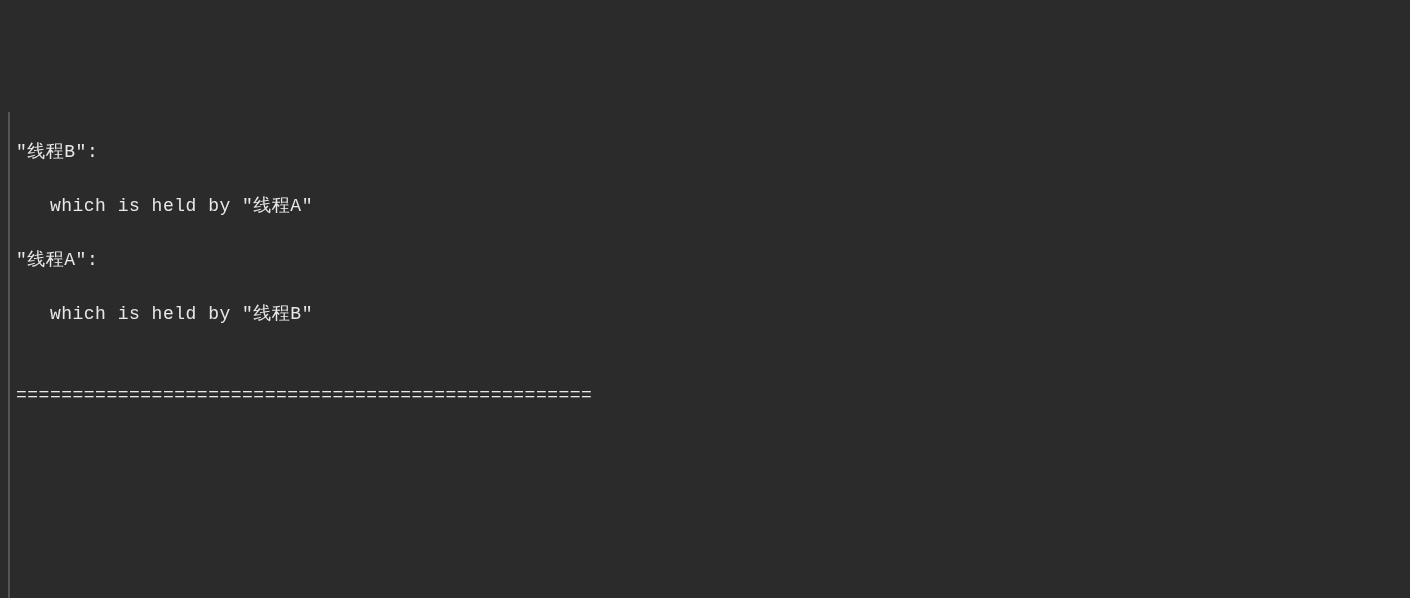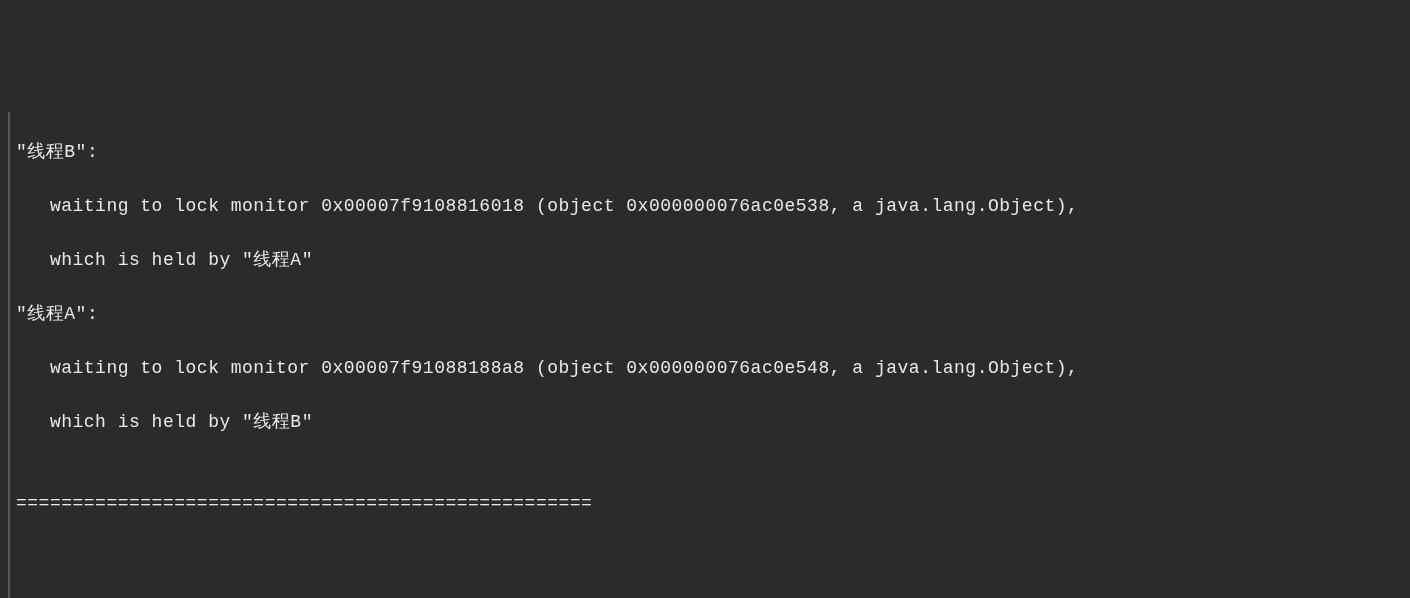--- a/index.html
+++ b/index.html
@@ -28,24 +28,22 @@
       display: block;
     }
   </style>
 </head>
 <body>
 
 
 
 <div class="terminal-content">
 <span class="line">"线程B":</span>
-<span class="line">   waiting to lock monitor 0x00007f9108816018 (object 0x000000076ac0e538, a java.lang.Object),</span>
 <span class="line">   which is held by "线程A"</span>
 <span class="line">"线程A":</span>
-<span class="line">   waiting to lock monitor 0x00007f91088188a8 (object 0x000000076ac0e548, a java.lang.Object),</span>
 <span class="line">   which is held by "线程B"</span>
 <span class="line"></span>
 <span class="line">===================================================</span>
 
 
 
 
 
 
 

